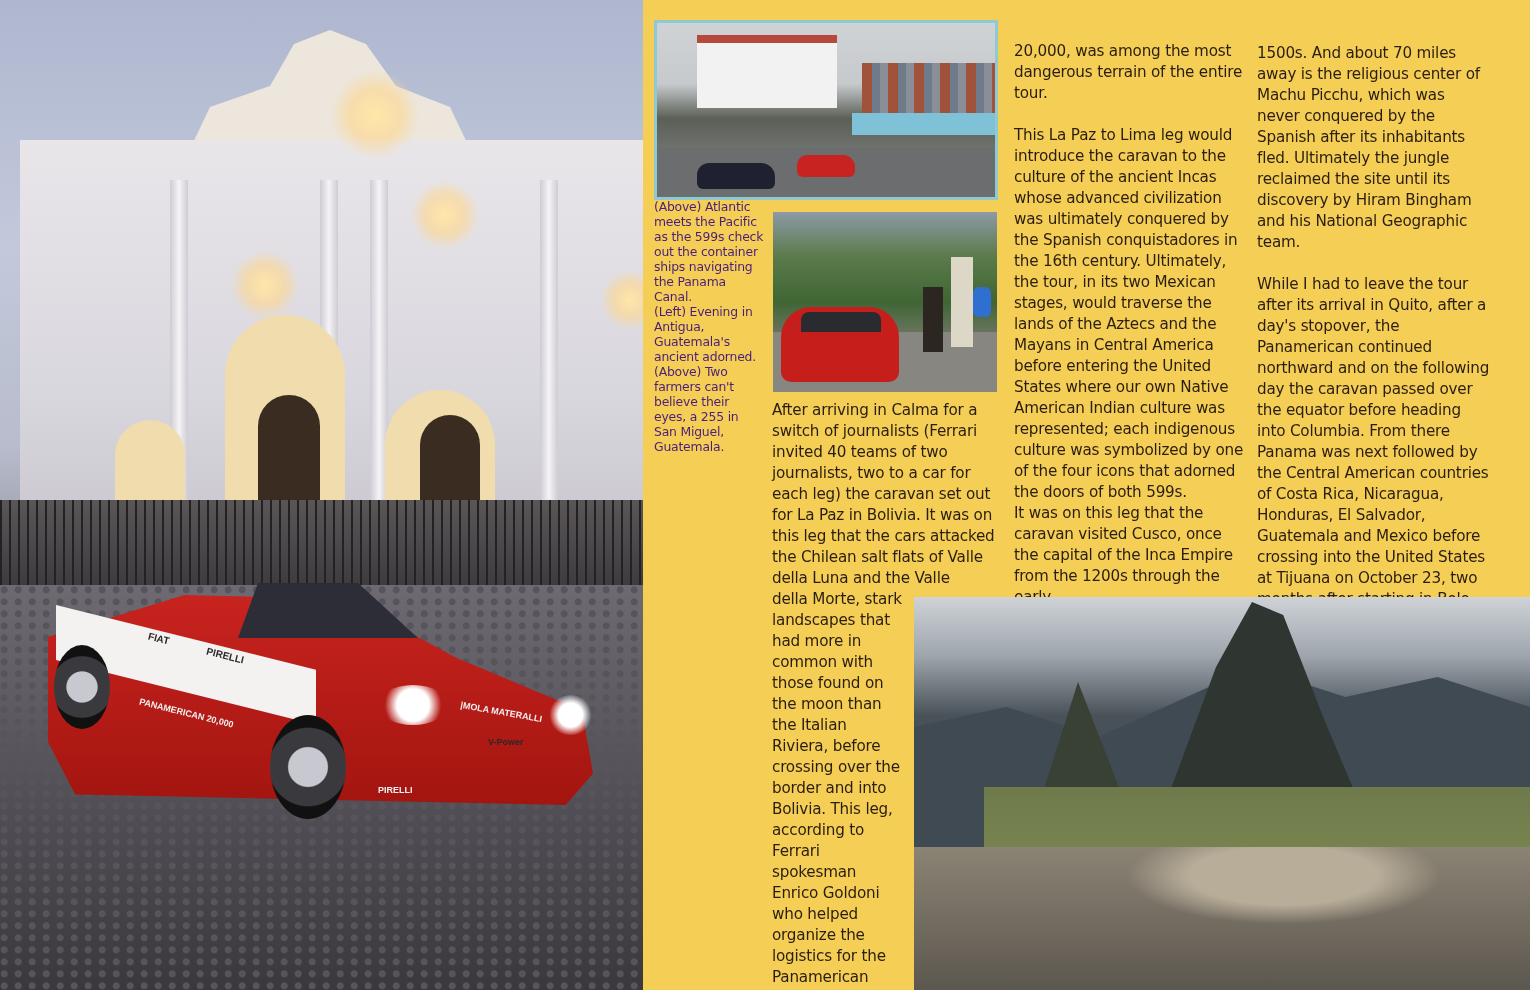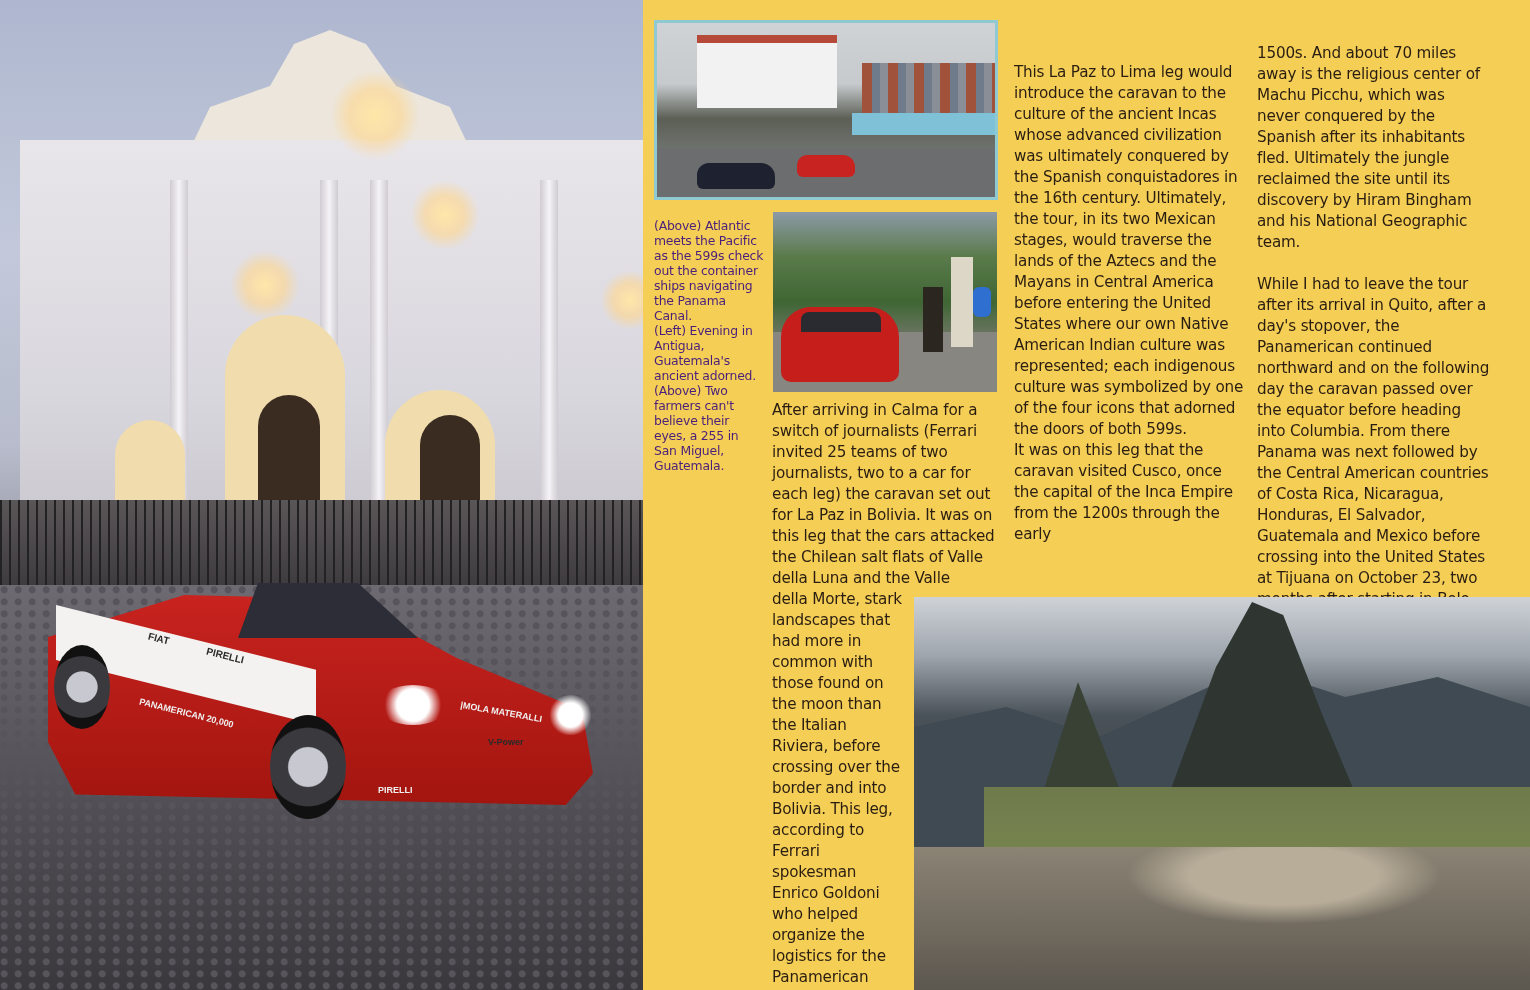--- a/index.html
+++ b/index.html
@@ -34,21 +34,21 @@
     background:linear-gradient(180deg,#cfd3d6 0%,#c6cacd 35%,#5b5f55 55%,#6e726d 72%,#8a8c8c 100%); }
   
   #photo-farmers { left:773px; top:212px; width:224px; height:180px; overflow:hidden;
     background:linear-gradient(180deg,#8c9aa6 0%,#5a7a4a 25%,#3f6634 50%,#7b7a72 75%,#8d8b86 100%); }
   
   #photo-machu { left:914px; top:597px; width:616px; height:393px; overflow:hidden;
     background:linear-gradient(180deg,#cfd3d8 0%,#9ea5ac 15%,#4a525a 30%,#3d4640 55%,#5d6a44 75%,#6d6b62 100%); }
   .peak { position:absolute; background:#2f3530; }
 
   
-  #caption { left:654px; top:218px; width:110px; color:#4a1f7c; font-size:12.4px; line-height:15px; letter-spacing:-0.2px; }
+  #caption { left:654px; top:199px; width:110px; color:#4a1f7c; font-size:12.4px; line-height:15px; letter-spacing:-0.2px; }
   #caption p { margin:0; }
   .col { position:absolute; color:#2a1d12; font-size:15.2px; line-height:21px; letter-spacing:-0.2px; }
   .col p { margin:0; }
   .col p.gap { margin-top:21px; }
 </style>
 </head>
 <body>
 
 <div id="photo-antigua" class="abs" title="Evening in Antigua, Guatemala - cathedral with red Ferrari 599 in front">
   <div class="pediment"></div>
@@ -104,27 +104,28 @@
   <div class="abs" style="left:200px;top:75px;width:18px;height:30px;background:#2f6fd0;border-radius:6px;"></div>
 </div>
 
 <div id="caption" class="abs">
   <p>(Above) Atlantic meets the Pacific as the 599s check out the container ships navigating the Panama Canal.</p>
   <p>(Left) Evening in Antigua, Guatemala's ancient adorned.</p>
   <p>(Above) Two farmers can't believe their eyes, a 255 in San Miguel, Guatemala.</p>
 </div>
 
 <div class="col" style="left:772px;top:400px;width:225px;">
-  <p>After arriving in Calma for a switch of journalists (Ferrari invited 25 teams of two journalists, two to a car for each leg) the caravan set out for La Paz in Bolivia. It was on this leg that the cars attacked the Chilean salt flats of Valle della Luna and the Valle</p>
+  <p>After arriving in Calma for a switch of journalists (Ferrari invited 40 teams of two journalists, two to a car for each leg) the caravan set out for La Paz in Bolivia. It was on this leg that the cars attacked the Chilean salt flats of Valle della Luna and the Valle</p>
 </div>
 <div class="col" style="left:772px;top:589px;width:134px;">
   <p>della Morte, stark landscapes that had more in common with those found on the moon than the Italian Riviera, before crossing over the border and into Bolivia. This leg, according to Ferrari spokesman Enrico Goldoni who helped organize the logistics for the Panamerican</p>
 </div>
 
 <div class="col" style="left:1014px;top:41px;width:234px;">
+  <p>20,000, was among the most dangerous terrain of the entire tour.</p>
   <p class="gap">This La Paz to Lima leg would introduce the caravan to the culture of the ancient Incas whose advanced civilization was ultimately conquered by the Spanish conquistadores in the 16th century. Ultimately, the tour, in its two Mexican stages, would traverse the lands of the Aztecs and the Mayans in Central America before entering the United States where our own Native American Indian culture was represented; each indigenous culture was symbolized by one of the four icons that adorned the doors of both 599s.</p>
   <p>It was on this leg that the caravan visited Cusco, once the capital of the Inca Empire from the 1200s through the early</p>
 </div>
 
 <div class="col" style="left:1257px;top:43px;width:234px;">
   <p>1500s. And about 70 miles away is the religious center of Machu Picchu, which was never conquered by the Spanish after its inhabitants fled. Ultimately the jungle reclaimed the site until its discovery by Hiram Bingham and his National Geographic team.</p>
   <p class="gap">While I had to leave the tour after its arrival in Quito, after a day's stopover, the Panamerican continued northward and on the following day the caravan passed over the equator before heading into Columbia. From there Panama was next followed by the Central American countries of Costa Rica, Nicaragua, Honduras, El Salvador, Guatemala and Mexico before crossing into the United States at Tijuana on October 23, two months after starting in Belo Horizonte,</p>
 </div>
 
 <div id="photo-machu" class="abs" title="Machu Picchu ruins with Huayna Picchu peak">

